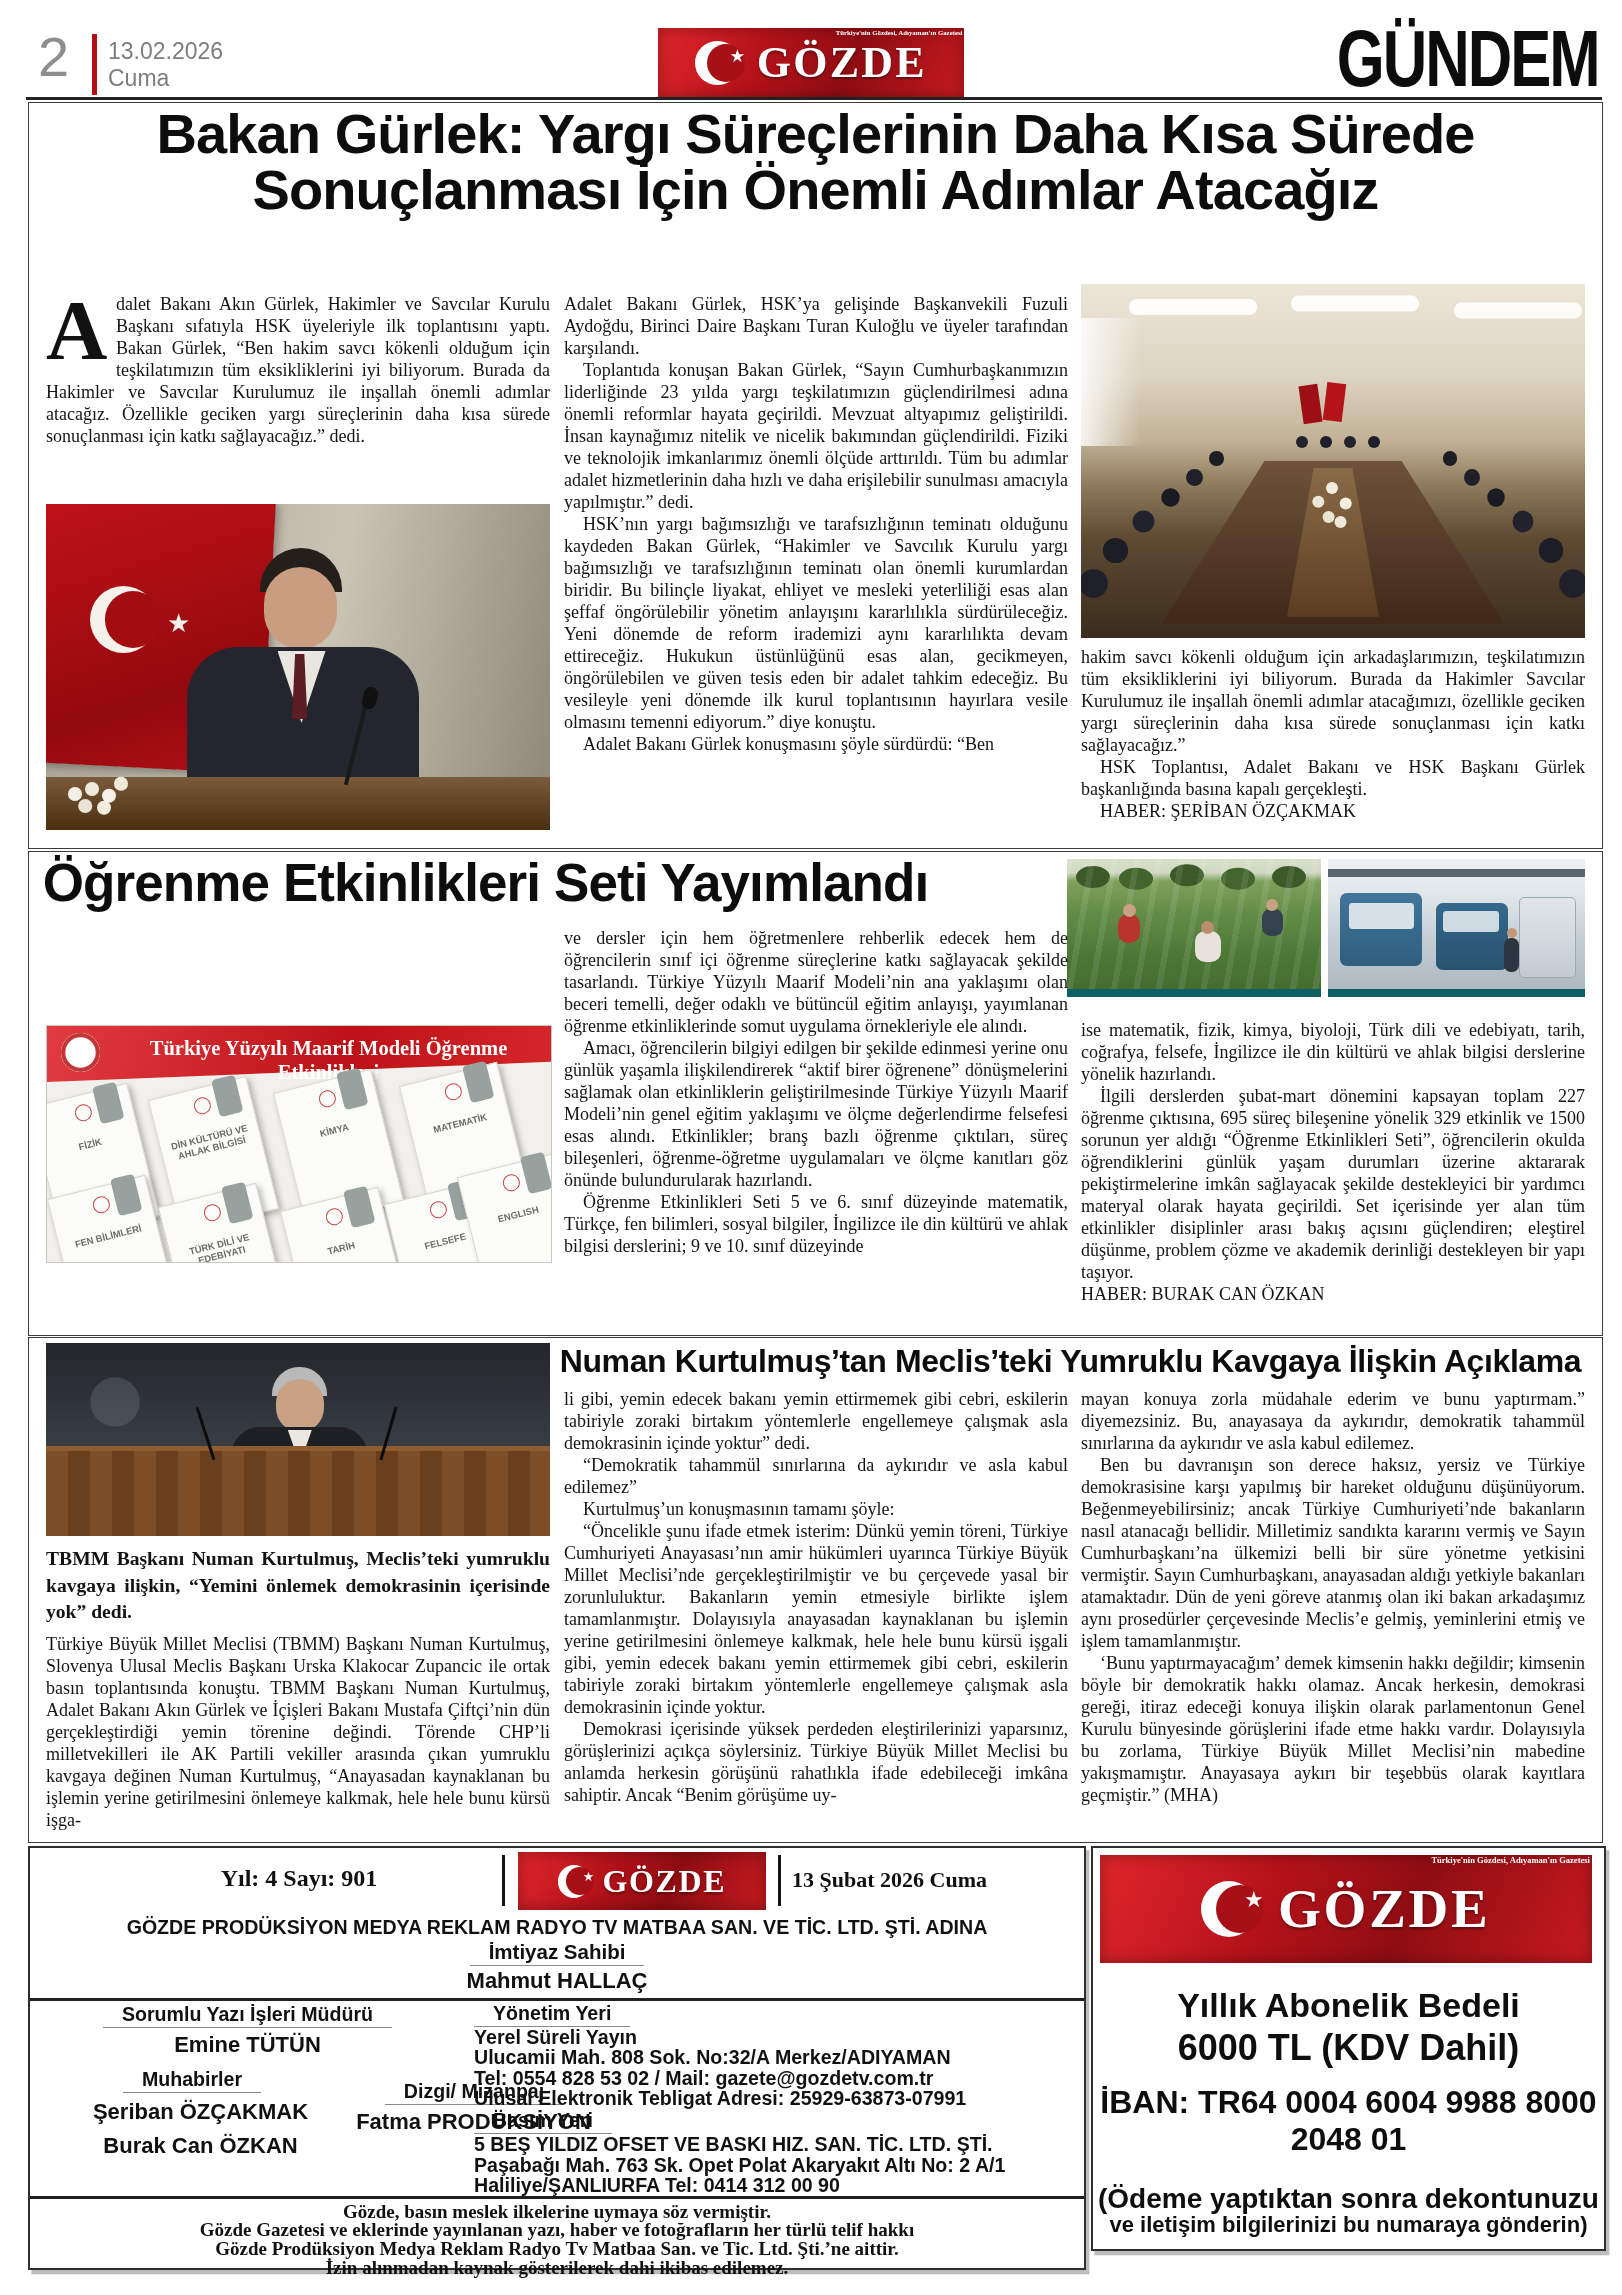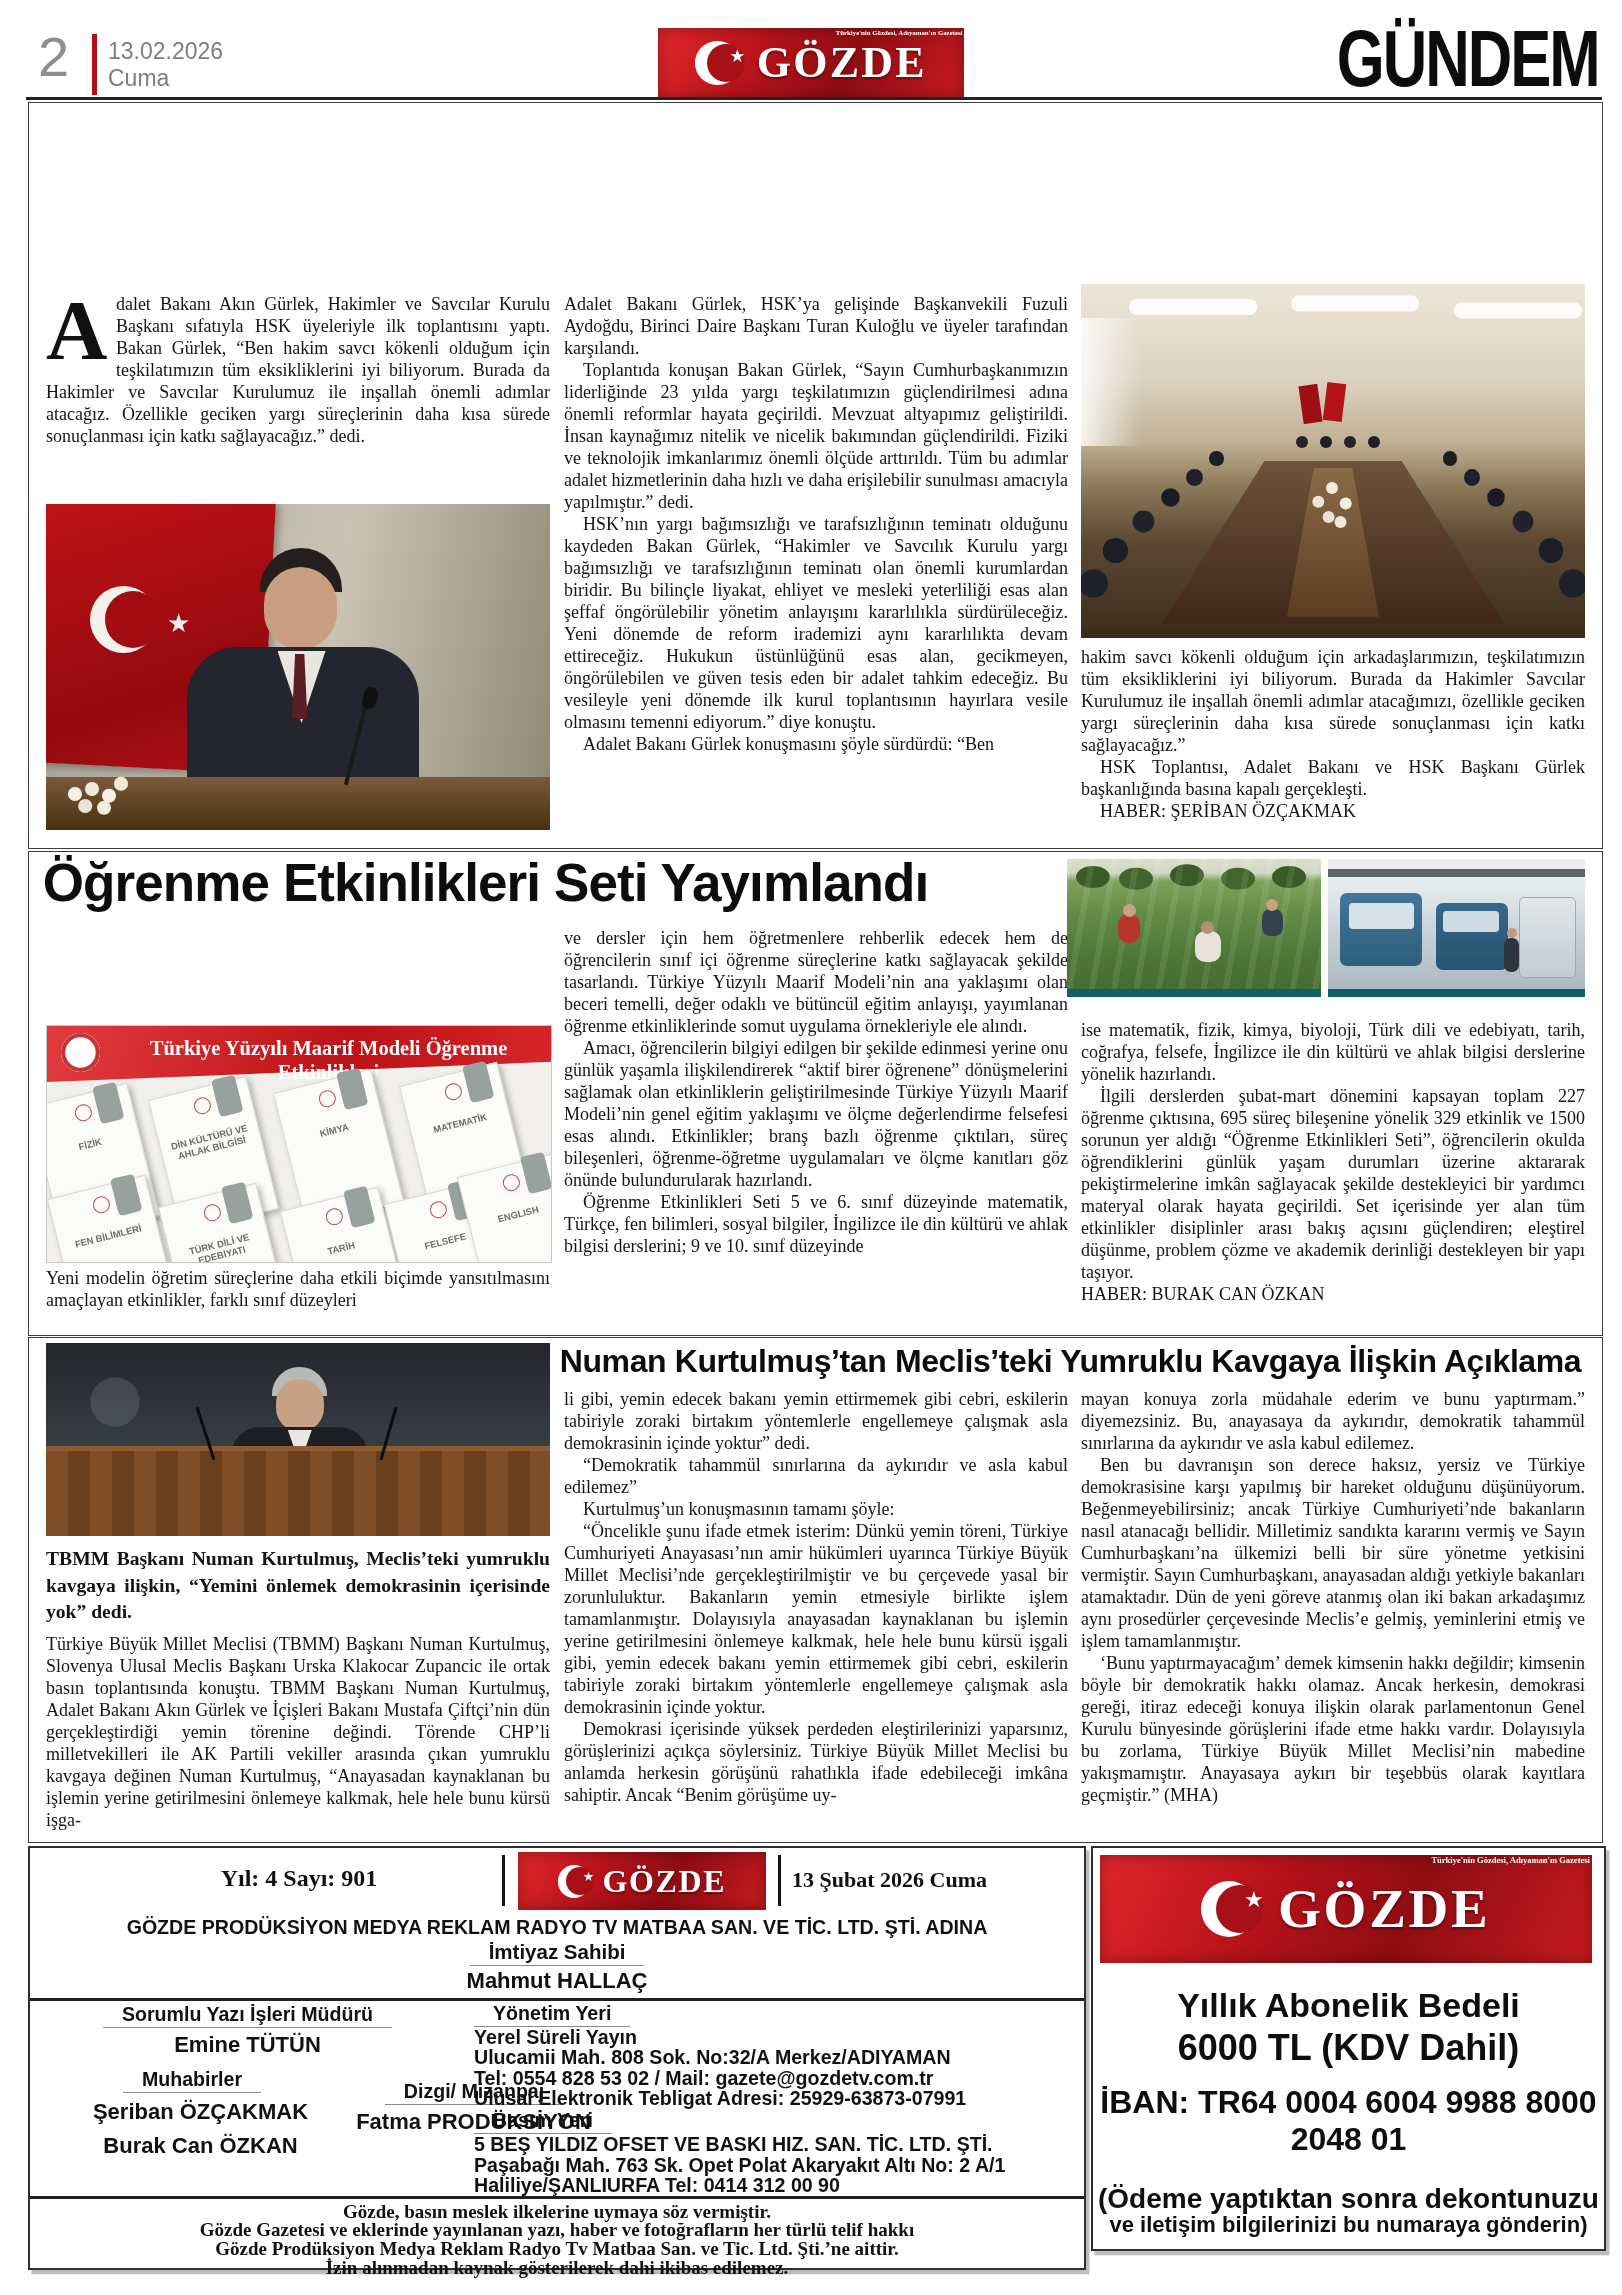--- a/index.html
+++ b/index.html
@@ -176,20 +176,24 @@
         <span class="c2"></span>
         <span class="star">★</span>
       </span>
     <span class="gz-text">GÖZDE</span>
     <span class="gz-tag">Türkiye'nin Gözdesi, Adıyaman'ın Gazetesi</span>
   </div>
   <div class="hdr-section">GÜNDEM</div>
   <div class="hdr-rule"></div>
 
   <div class="artbox" style="left:28px;top:102px;width:1573px;height:745px;">
+    <h1 class="a1-headline" style="margin:0;">
+      <span style="display:block;">Bakan Gürlek: Yargı Süreçlerinin Daha Kısa Sürede</span>
+      <span style="display:block;">Sonuçlanması İçin Önemli Adımlar Atacağız</span>
+    </h1>
 
     <div class="bodycol" style="left:17px;top:190px;width:504px;height:210px;">
       <p class="noindent">
         <span class="dropcap">A</span><span>dalet Bakanı Akın Gürlek, Hakimler ve Savcılar Kurulu Başkanı sıfatıyla HSK üyeleriyle ilk toplantısını yaptı. Bakan Gürlek, “Ben hakim savcı kökenli olduğum için teşkilatımızın tüm eksikliklerini iyi biliyorum. Burada da Hakimler ve Savcılar Kurulumuz ile inşallah önemli adımlar atacağız. Özellikle geciken yargı süreçlerinin daha kısa sürede sonuçlanması için katkı sağlayacağız.” dedi.</span>
       </p>
     </div>
 
     <div class="photo ph-minister" style="left:17px;top:401px;width:504px;height:326px;">
       <div class="pmn-flag"></div>
       <div class="pmn-cres">
@@ -264,23 +268,20 @@
       <div class="book" style="left:116px;top:60px;"><span>DİN KÜLTÜRÜ VE AHLAK BİLGİSİ</span></div>
       <div class="book" style="left:241px;top:53px;"><span>KİMYA</span></div>
       <div class="book" style="left:367px;top:46px;"><span>MATEMATİK</span></div>
       <div class="book" style="left:15.4px;top:159px;"><span>FEN BİLİMLERİ</span></div>
       <div class="book" style="left:126px;top:167px;"><span>TÜRK DİLİ VE EDEBİYATI</span></div>
       <div class="book" style="left:248px;top:171px;"><span>TARİH</span></div>
       <div class="book" style="left:352px;top:164px;"><span>FELSEFE</span></div>
       <div class="book" style="left:425px;top:137px;"><span>ENGLISH</span></div>
     </div>
 
-    <div class="bodycol" style="left:17px;top:415px;width:504px;height:51px;">
-      <p class="noindent">Yeni modelin öğretim süreçlerine daha etkili biçimde yansıtılmasını amaçlayan etkinlikler, farklı sınıf düzeyleri</p>
-    </div>
 
     <div class="bodycol" style="left:535px;top:75px;width:504px;height:395px;">
       <p class="noindent">ve dersler için hem öğretmenlere rehberlik edecek hem de öğrencilerin sınıf içi öğrenme süreçlerine katkı sağlayacak şekilde tasarlandı. Türkiye Yüzyılı Maarif Modeli’nin ana yaklaşımı olan beceri temelli, değer odaklı ve bütüncül eğitim anlayışı, yayımlanan öğrenme etkinliklerinde somut uygulama örnekleriyle ele alındı.</p>
       <p>Amacı, öğrencilerin bilgiyi edilgen bir şekilde edinmesi yerine onu günlük yaşamla ilişkilendirerek “aktif birer öğrenene” dönüşmelerini sağlamak olan etkinliklerin geliştirilmesinde Türkiye Yüzyılı Maarif Modeli’nin genel eğitim yaklaşımı ve ölçme değerlendirme felsefesi esas alındı. Etkinlikler; branş bazlı öğrenme çıktıları, süreç bileşenleri, öğrenme-öğretme uygulamaları ve ölçme kanıtları göz önünde bulundurularak hazırlandı.</p>
       <p>Öğrenme Etkinlikleri Seti 5 ve 6. sınıf düzeyinde matematik, Türkçe, fen bilimleri, sosyal bilgiler, İngilizce ile din kültürü ve ahlak bilgisi derslerini; 9 ve 10. sınıf düzeyinde</p>
     </div>
 
     <div class="bodycol" style="left:1052px;top:167px;width:504px;height:314px;">
       <p class="noindent">ise matematik, fizik, kimya, biyoloji, Türk dili ve edebiyatı, tarih, coğrafya, felsefe, İngilizce ile din kültürü ve ahlak bilgisi derslerine yönelik hazırlandı.</p>
       <p>İlgili derslerden şubat-mart dönemini kapsayan toplam 227 öğrenme çıktısına, 695 süreç bileşenine yönelik 329 etkinlik ve 1500 sorunun yer aldığı “Öğrenme Etkinlikleri Seti”, öğrencilerin okulda öğrendiklerini günlük yaşam durumları üzerine aktararak pekiştirmelerine imkân sağlayacak şekilde destekleyici bir yardımcı materyal olarak hayata geçirildi. Set içerisinde yer alan tüm etkinlikler disiplinler arası bakış açısını güçlendiren; eleştirel düşünme, problem çözme ve akademik derinliği destekleyen bir yapı taşıyor.</p>

